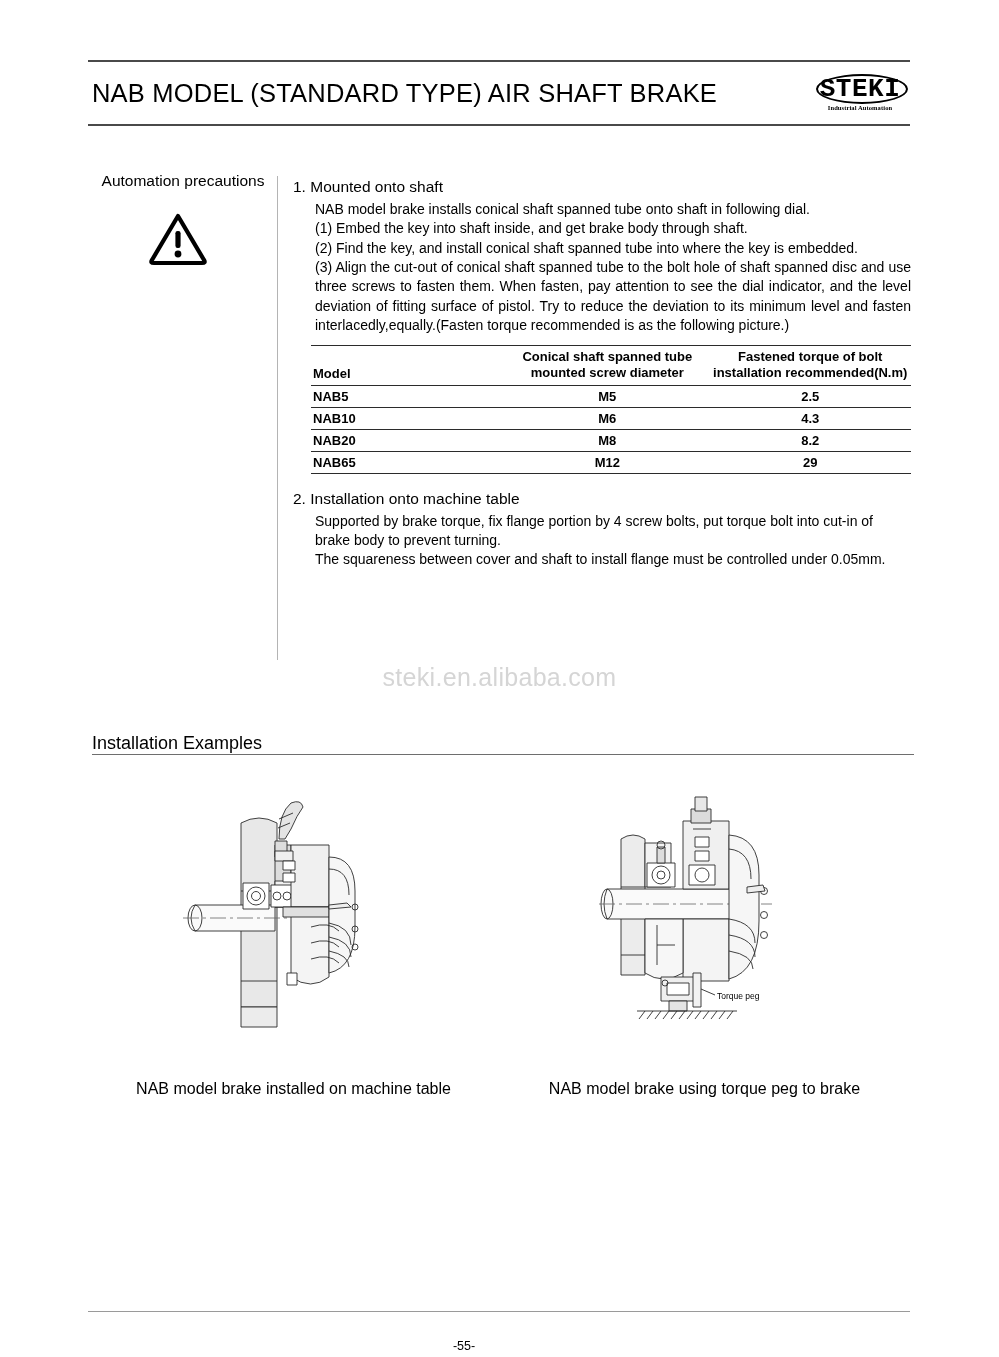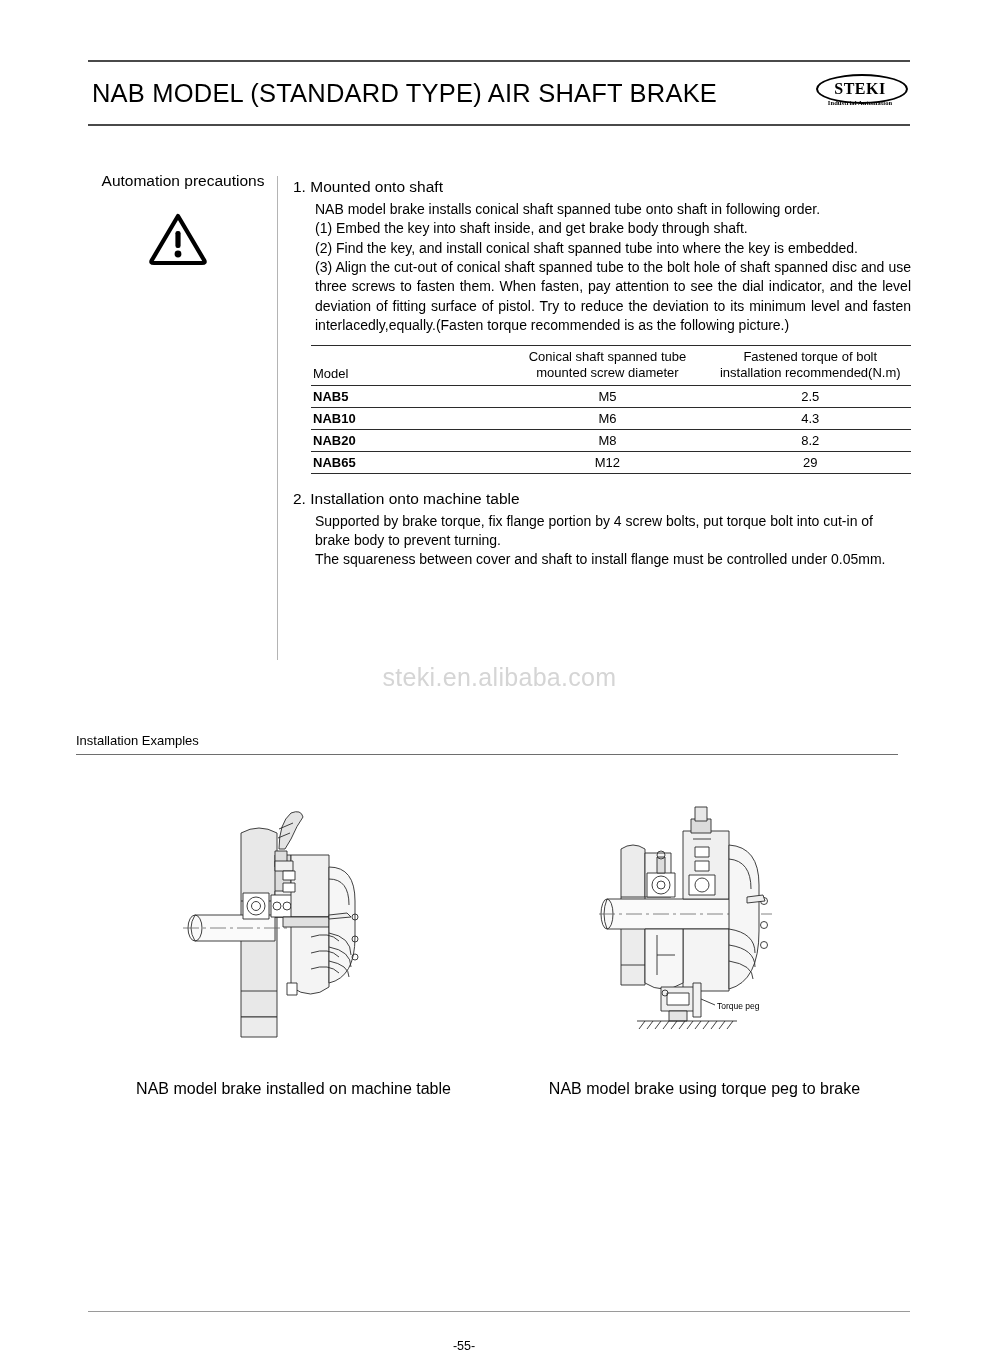--- a/index.html
+++ b/index.html
@@ -39,22 +39,22 @@
     position: relative;
     width: 96px;
     height: 44px;
     display: flex;
     flex-direction: column;
     align-items: center;
     justify-content: center;
     margin-right: 2px;
   }
   .logo-word {
-    font-family: Liberation Serif, serif;
-    font-size: 16px;
+    font-family: Liberation Mono, monospace;
+    font-size: 26px;
     font-weight: bold;
     letter-spacing: 0.5px;
     line-height: 1;
     position: relative;
     z-index: 2;
   }
   .logo-ellipse {
     position: absolute;
     top: 3px;
     left: 4px;
@@ -126,21 +126,21 @@
   
   .torque-table {
     margin: 10px 0 0 18px;
     width: 600px;
     border-collapse: collapse;
     font-size: 13px;
   }
   .torque-table th,
   .torque-table td {
     padding: 3px 2px;
-    font-weight: normal;
+    font-weight: bold;
   }
   .torque-table thead tr {
     border-top: 1.5px solid #2b2b2b;
     border-bottom: 1px solid #2b2b2b;
   }
   .torque-table th.col-model {
     text-align: left;
     vertical-align: bottom;
     padding-bottom: 4px;
     width: 195px;
@@ -168,44 +168,43 @@
     width: 999px;
     text-align: center;
     font-size: 25px;
     color: #d5d5d5;
     letter-spacing: 0.3px;
   }
 
   
   .examples-head {
     position: absolute;
-    left: 76px;
+    left: 92px;
     top: 733px;
     width: 822px;
     border-bottom: 1.5px solid #6e6e6e;
-    padding-bottom: 6px;
-    font-size: 13px;
+    font-size: 18px;
   }
   .figures {
     position: absolute;
     left: 88px;
     top: 795px;
     width: 822px;
     display: flex;
   }
   .fig {
     width: 411px;
     display: flex;
     flex-direction: column;
     align-items: center;
   }
   .fig-art {
     height: 255px;
     display: flex;
-    align-items: center;
+    align-items: flex-start;
     justify-content: center;
   }
   .fig-cap {
     margin-top: 30px;
     font-size: 16px;
     text-align: center;
   }
 
   
   .footer-rule {
@@ -245,21 +244,21 @@
       <circle cx="30" cy="42" r="3.4" fill="#000"></circle>
     </svg>
   </div>
 </div>
 <div class="vdivider"></div>
 
 <div class="content">
 
   <div class="sec-head">1. Mounted onto shaft</div>
   <div class="sec-body">
-    <p>NAB model brake installs conical shaft spanned tube onto shaft in following order.</p>
+    <p>NAB model brake installs conical shaft spanned tube onto shaft in following dial.</p>
     <p>(1) Embed the key into shaft inside, and get brake body through shaft.</p>
     <p>(2) Find the key, and install conical shaft spanned tube into where the key is embedded.</p>
     <p class="justify">(3) Align the cut-out of conical shaft spanned tube to the bolt hole of shaft spanned disc and use three screws to fasten them. When fasten, pay attention to see the dial indicator, and the level deviation of fitting surface of pistol. Try to reduce the deviation to its minimum level and fasten interlacedly,equally.(Fasten torque recommended is as the following picture.)</p>
   </div>
 
   <table class="torque-table">
     <thead>
       <tr>
         <th class="col-model">Model</th>
         <th class="col-c2">

